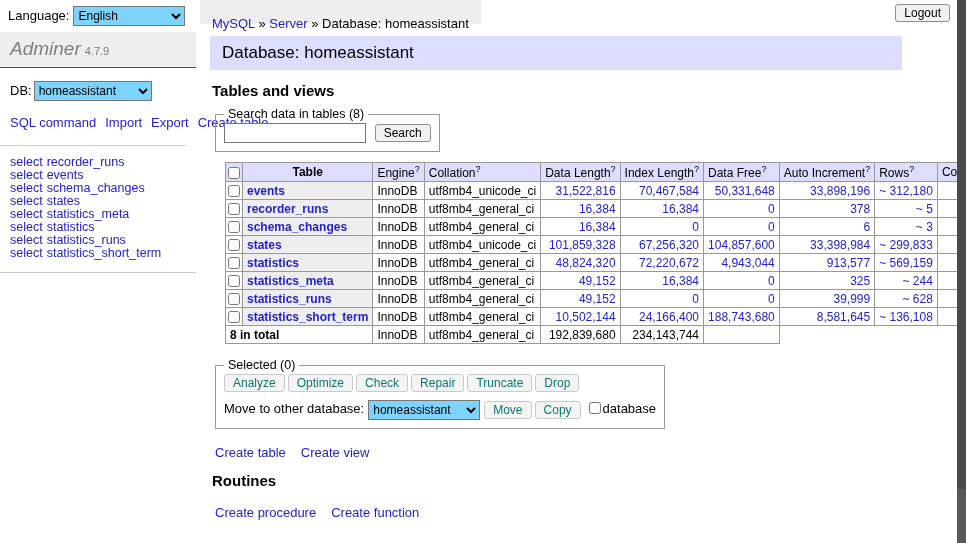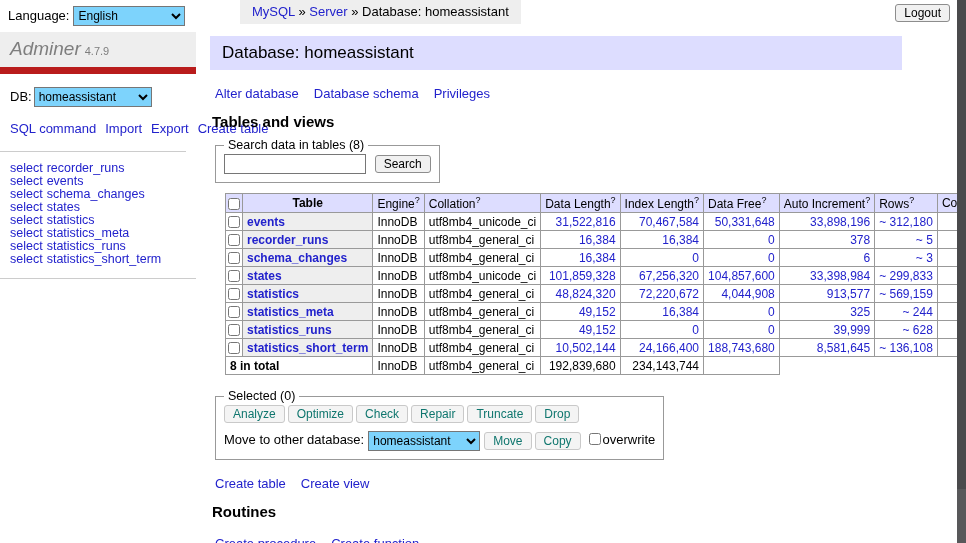--- a/index.html
+++ b/index.html
@@ -17,33 +17,33 @@
   }
   button:disabled { color: #0f766e; border-color: #c9c9c9; background: #f4f4f4; cursor: default; }
   input[type=text] { font-family: inherit; font-size: 12px; border: 1px solid #767676; height: 20px; padding: 0 3px; }
 
   
   .lang-row { position: absolute; top: 6px; left: 8px; }
   .lang-row select { width: 112px; margin-left: 4px; }
 
   
   .sidebar { position: absolute; left: 0; top: 32px; width: 196px; }
-  .sidebar h1 { margin: 0; padding: 6px 10px 7px; background: var(--bar-bg, #eee); border-bottom: 7px solid #b91c1c; font-size: 19px; font-weight: normal; }
+  .sidebar h1 { margin: 0; padding: 6px 10px 7px; background: var(--bar-bg, #eee); border-bottom: 1px solid #b91c1c; font-size: 19px; font-weight: normal; }
   .app-name { color: #7e7e7e; font-style: italic; }
   .version { color: #7e7e7e; font-size: 11px; margin-left: 4px; }
   .db-row { padding: 13px 10px 4px; }
   .db-row select { width: 118px; margin-left: 2px; }
   .menu-links { margin: 0; padding: 8px 10px 12px; border-bottom: 1px solid #ccc; line-height: 1.5; width: 186px; }
   .menu-links a { margin-right: 9px; white-space: nowrap; }
   .tables-list { padding: 10px 10px 12px; border-bottom: 1px solid #ccc; font-size: 12.5px; }
   .tbl-link { line-height: 13px; white-space: nowrap; }
   .tbl-link a { margin-right: 4px; }
 
   
-  .breadcrumb { position: absolute; left: 200px; top: 0; height: 24px; line-height: 24px; background: var(--bar-bg, #eee); padding: 0 12px; white-space: nowrap; margin-left: 40px; }
+  .breadcrumb { position: absolute; left: 200px; top: 0; height: 24px; line-height: 24px; background: var(--bar-bg, #eee); padding: 12px 12px; white-space: nowrap; }
   .breadcrumb .sep { color: #000; }
   .logout { position: absolute; top: 4px; right: 16px; }
 
   
   .content { position: absolute; left: 210px; top: 24px; width: 692px; }
   .content h2 { margin: 12px 0 0; padding: 7px 12px; background: var(--accent-bg, #ddf); font-size: 17px; font-weight: normal; }
   .links-row { margin: 16px 0 0; padding-left: 5px; }
   .links-row a { margin-right: 15px; }
   .content h3 { margin: 12px 0 0; padding-left: 2px; font-size: 15px; }
 
@@ -98,30 +98,29 @@
   </h1>
   <div class="db-row">
     <span>DB:</span><select><option>homeassistant</option></select>
   </div>
   <p class="menu-links" id="menu-links"><a>SQL command</a><a>Import</a><a>Export</a><a>Create table</a></p>
   <div class="tables-list" id="tables-list">
       <div class="tbl-link"><a>select</a><a>recorder_runs</a></div>
       <div class="tbl-link"><a>select</a><a>events</a></div>
       <div class="tbl-link"><a>select</a><a>schema_changes</a></div>
       <div class="tbl-link"><a>select</a><a>states</a></div>
+      <div class="tbl-link"><a>select</a><a>statistics_meta</a></div>
       <div class="tbl-link"><a>select</a><a>statistics</a></div>
-      <div class="tbl-link"><a>select</a><a>statistics_meta</a></div>
       <div class="tbl-link"><a>select</a><a>statistics_runs</a></div>
       <div class="tbl-link"><a>select</a><a>statistics_short_term</a></div>
     </div>
 </div>
 
 <div class="content">
   <h2>Database: homeassistant</h2>
-  <p class="links-row" id="main-actions"><a>Alter database</a><a>Database schema</a><a>Privileges</a></p>
   <h3>Tables and views</h3>
 
   <fieldset class="search-fs">
     <legend>Search data in tables (8)</legend>
     <input type="text" value="" style="">
     <button>Search</button>
   </fieldset>
 
   <table>
     <thead>
@@ -187,21 +186,21 @@
           <td class="num"><a>~ 299,833</a></td>
           <td></td>
         </tr>
         <tr>
           <td class="chk"><input type="checkbox" style=""></td>
           <th class="name"><a>statistics</a></th>
           <td>InnoDB</td>
           <td>utf8mb4_general_ci</td>
           <td class="num"><a>48,824,320</a></td>
           <td class="num"><a>72,220,672</a></td>
-          <td class="num"><a>4,044,908</a></td>
+          <td class="num"><a>4,943,044</a></td>
           <td class="num"><a>913,577</a></td>
           <td class="num"><a>~ 569,159</a></td>
           <td></td>
         </tr>
         <tr>
           <td class="chk"><input type="checkbox" style=""></td>
           <th class="name"><a>statistics_meta</a></th>
           <td>InnoDB</td>
           <td>utf8mb4_general_ci</td>
           <td class="num"><a>49,152</a></td>
@@ -243,21 +242,21 @@
           <td class="num">234,143,744</td>
           <td class="num"></td>
         </tr>
       </tbody>
   </table>
 
   <fieldset class="selected-fs">
     <legend>Selected (0)</legend>
     <div class="btn-row" id="selected-buttons"><button disabled="">Analyze</button><button disabled="">Optimize</button><button disabled="">Check</button><button disabled="">Repair</button><button disabled="">Truncate</button><button disabled="">Drop</button></div>
     <div class="move-row">
-      <span>Move to other database:</span><select><option>homeassistant</option></select><button disabled="">Move</button><button disabled="">Copy</button><label><input type="checkbox" style=""><span>overwrite</span></label>
+      <span>Move to other database:</span><select><option>homeassistant</option></select><button disabled="">Move</button><button disabled="">Copy</button><label><input type="checkbox" style=""><span>database</span></label>
     </div>
   </fieldset>
 
   <p class="links-row" id="create-links"><a>Create table</a><a>Create view</a></p>
   <h3>Routines</h3>
   <p class="links-row" id="routines-links"><a>Create procedure</a><a>Create function</a></p>
   
 </div>
 
 <div class="scrollbar">

